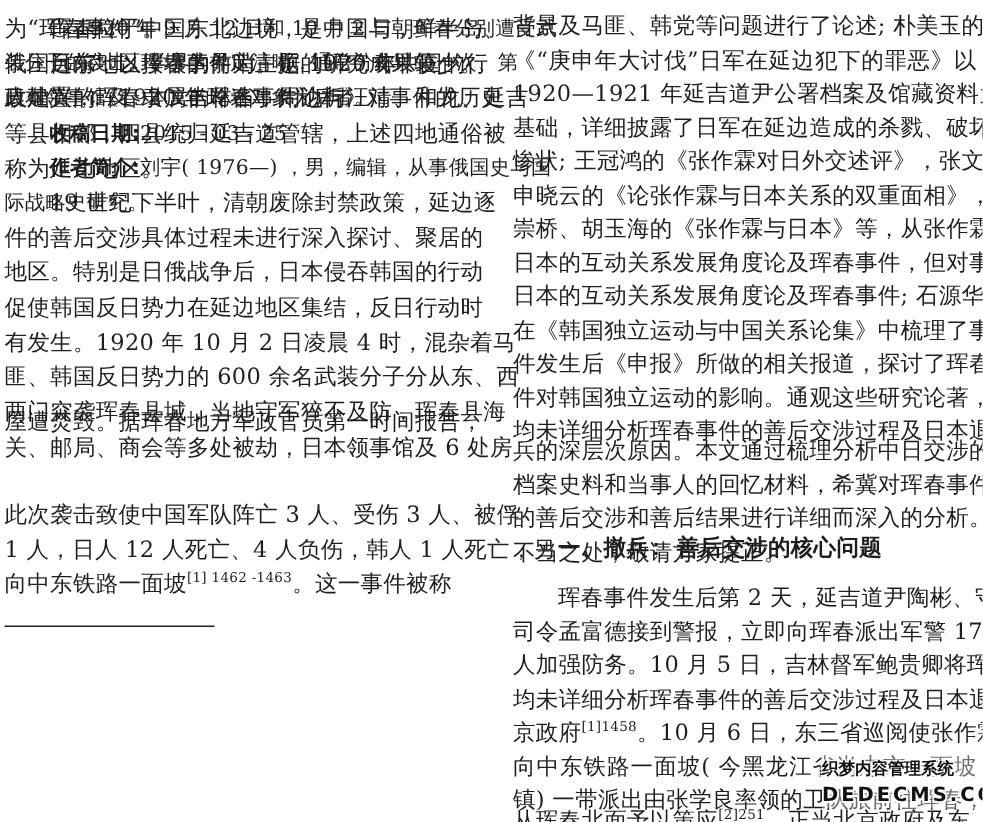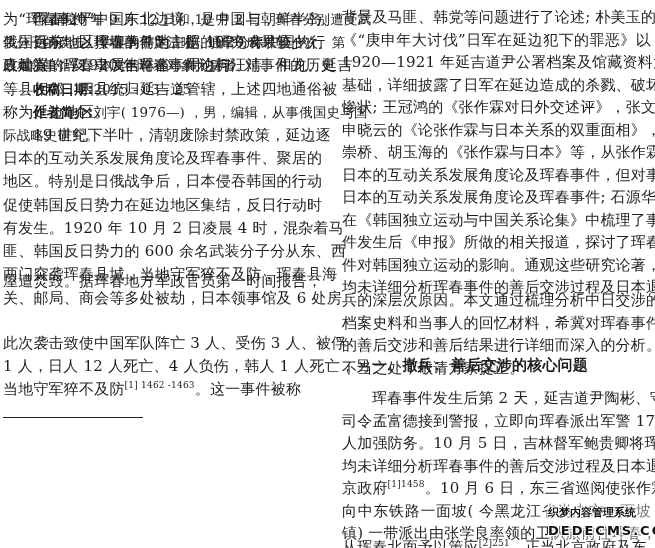--- a/index.html
+++ b/index.html
@@ -37,32 +37,32 @@
 </head>
 <body>
 
 <div class="col col-left" data-name="left-column">
   <div class="line justify indent" style="top:10px" data-name="body-line">珲春位于中国东北边境，是中国与朝鲜半岛、</div>
   <div class="line justify" style="top:33px" data-name="body-line">俄国远东地区接壤的前哨。据 1920 年中国的行</div>
   <div class="line justify" style="top:56px" data-name="body-line">政建置，珲春隶属吉林省，周边与汪清、和龙、延吉</div>
   <div class="line justify" style="top:79px" data-name="body-line">等县相邻，四县统归延吉道管辖，上述四地通俗被</div>
   <div class="line" style="top:102px" data-name="body-line">称为延边地区。</div>
   <div class="line justify indent" style="top:125px" data-name="body-line">19 世纪下半叶，清朝废除封禁政策，延边逐</div>
-  <div class="line justify" style="top:148px" data-name="body-line">日本的互动关系发展角度论及珲春事件、聚居的</div>
+  <div class="line justify" style="top:148px" data-name="body-line">件的善后交涉具体过程未进行深入探讨、聚居的</div>
   <div class="line justify" style="top:171px" data-name="body-line">地区。特别是日俄战争后，日本侵吞韩国的行动</div>
   <div class="line justify" style="top:194px" data-name="body-line">促使韩国反日势力在延边地区集结，反日行动时</div>
   <div class="line justify" style="top:217px" data-name="body-line">有发生。1920 年 10 月 2 日凌晨 4 时，混杂着马</div>
   <div class="line justify" style="top:240px" data-name="body-line">匪、韩国反日势力的 600 余名武装分子分从东、西</div>
   <div class="line justify" style="top:263px" data-name="body-line">两门突袭珲春县城，当地守军猝不及防，珲春县海</div>
   <div class="line justify" style="top:286px" data-name="body-line">关、邮局、商会等多处被劫，日本领事馆及 6 处房</div>
   <div class="line justify" style="top:309px" data-name="body-line">屋遭焚毁。据珲春地方军政官员第一时间报告，</div>
   <div class="line justify" style="top:332px" data-name="body-line">此次袭击致使中国军队阵亡 3 人、受伤 3 人、被俘</div>
   <div class="line justify" style="top:355px" data-name="body-line">1 人，日人 12 人死亡、4 人负伤，韩人 1 人死亡，另</div>
   <div class="line" style="top:378px; width:100%" data-name="body-line-with-citation">
-    <span data-name="body-text">当地守军猝不及防</span><span class="sup" data-name="citation-ref"><span data-name="citation-number">[1]</span> <span data-name="citation-pages">1462 -1463</span></span><span data-name="body-text">。这一事件被称</span>
+    <span data-name="body-text">向中东铁路一面坡</span><span class="sup" data-name="citation-ref"><span data-name="citation-number">[1]</span> <span data-name="citation-pages">1462 -1463</span></span><span data-name="body-text">。这一事件被称</span>
   </div>
 </div>
 
 <style>
   
   .col-left .line:nth-child(1){top:8px!important}
   .col-left .line:nth-child(2){top:31px!important}
   .col-left .line:nth-child(3){top:54px!important}
   .col-left .line:nth-child(4){top:78px!important}
   .col-left .line:nth-child(5){top:101px!important}

